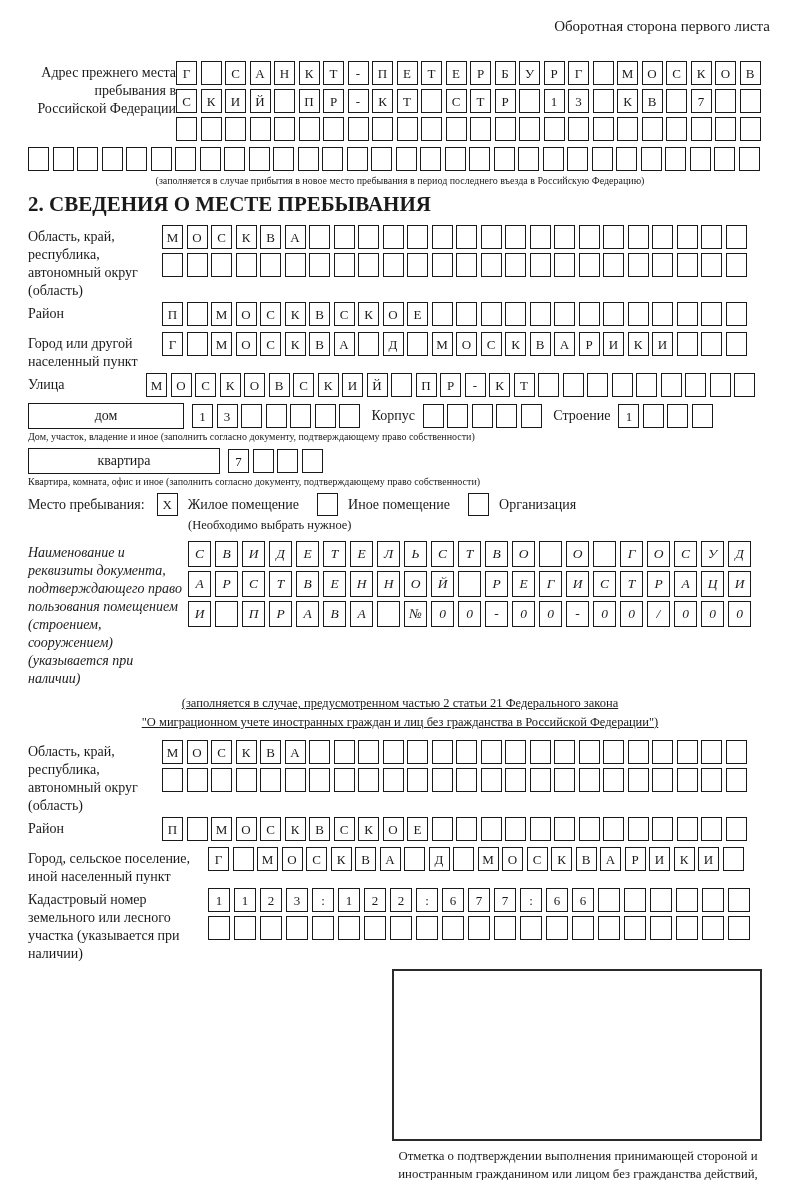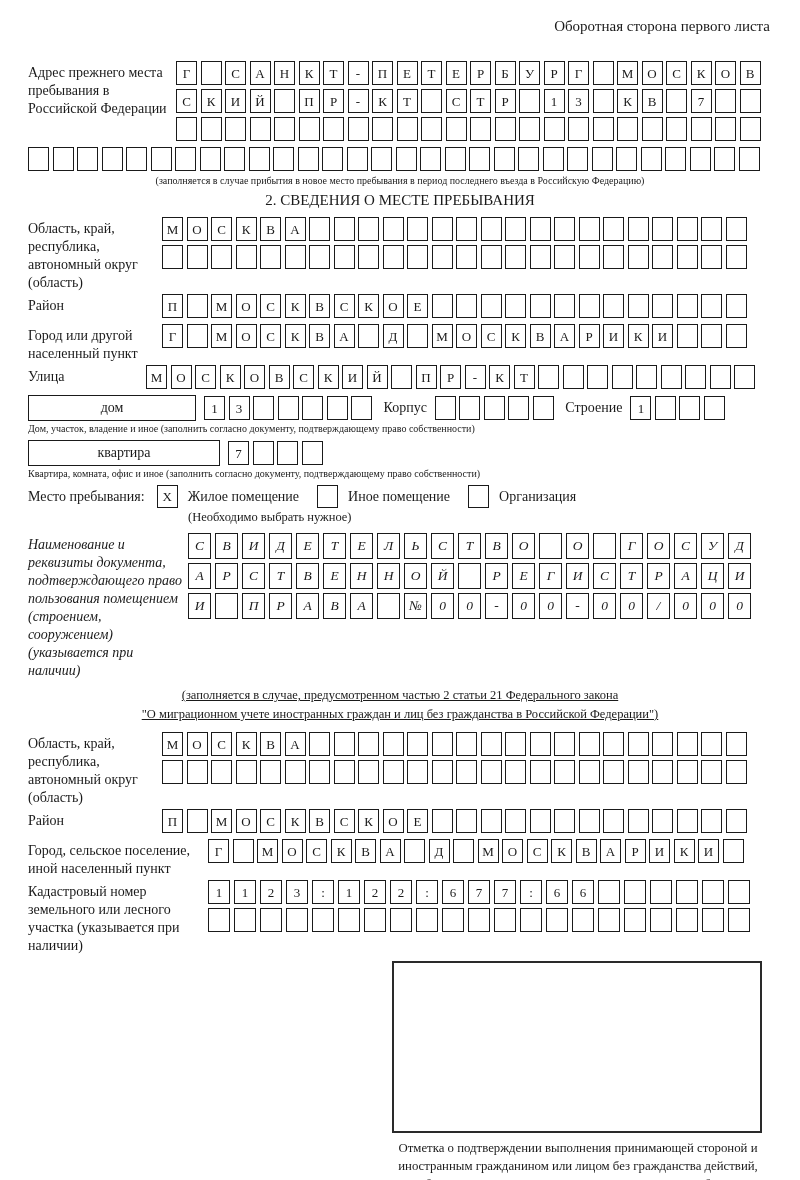--- a/index.html
+++ b/index.html
@@ -8,47 +8,47 @@
     width: 800px; height: 1180px; overflow: hidden;
     font-family: "Liberation Serif", "DejaVu Serif", serif;
     color: #1a1a1a;
   }
   .page { width: 744px; margin: 0 auto; padding-top: 10px; }
 
   .hdr { text-align: right; font-size: 15px; margin: 8px 2px 26px 0; }
 
   .frow { display: flex; align-items: flex-start; margin-bottom: 2px; }
   .lbl { font-size: 14px; line-height: 18px; padding-top: 3px; flex: 0 0 auto; }
-  .w148 { width: 148px; }
+  .w148 { width: 148px; text-align: right; }
   .w134 { width: 134px; }
   .w118 { width: 118px; }
   .w160 { width: 160px; }
   .w180 { width: 180px; }
 
   .cellrow { display: flex; margin-bottom: 4px; }
   .cell {
     width: 21px; height: 24px; margin-right: 3.5px;
     border: 1.6px solid #1a1a1a; flex: 0 0 auto;
     display: inline-flex; align-items: center; justify-content: center;
     font-size: 13px; line-height: 1;
   }
   .cells-lg .cell { width: 23px; height: 26px; margin-right: 4px; font-size: 13.5px; }
   .cells-md .cell { width: 22px; height: 24px; margin-right: 4px; }
 
   .caption { font-size: 10px; margin: 2px 0 6px 0; }
   .caption.center { text-align: center; }
-  .sect-title { text-align: center; font-weight: normal; font-size: 15px; margin: 4px 0 8px 0; }
+  .sect-title { font-weight: bold; font-size: 21px; margin: 4px 0 8px 0; }
 
   .inline-row { display: flex; align-items: center; margin-bottom: 2px; }
   .bigbox {
     border: 1.6px solid #1a1a1a; height: 26px;
     display: inline-flex; align-items: center; justify-content: center;
     font-size: 14px; flex: 0 0 auto;
   }
-  .dombox { width: 168px; margin-right: 8px; }
+  .dombox { width: 156px; margin-right: 8px; }
   .kvbox  { width: 192px; margin-right: 8px; }
   .sep-lbl { font-size: 14px; margin: 0 8px; flex: 0 0 auto; }
 
   .chk {
     width: 21px; height: 23px; border: 1.6px solid #1a1a1a;
     display: inline-flex; align-items: center; justify-content: center;
     font-size: 13px; flex: 0 0 auto;
   }
   .mesto { display: flex; align-items: center; margin: 4px 0 2px 0; font-size: 14px; }
   .mesto .opt { margin: 0 18px 0 10px; }

